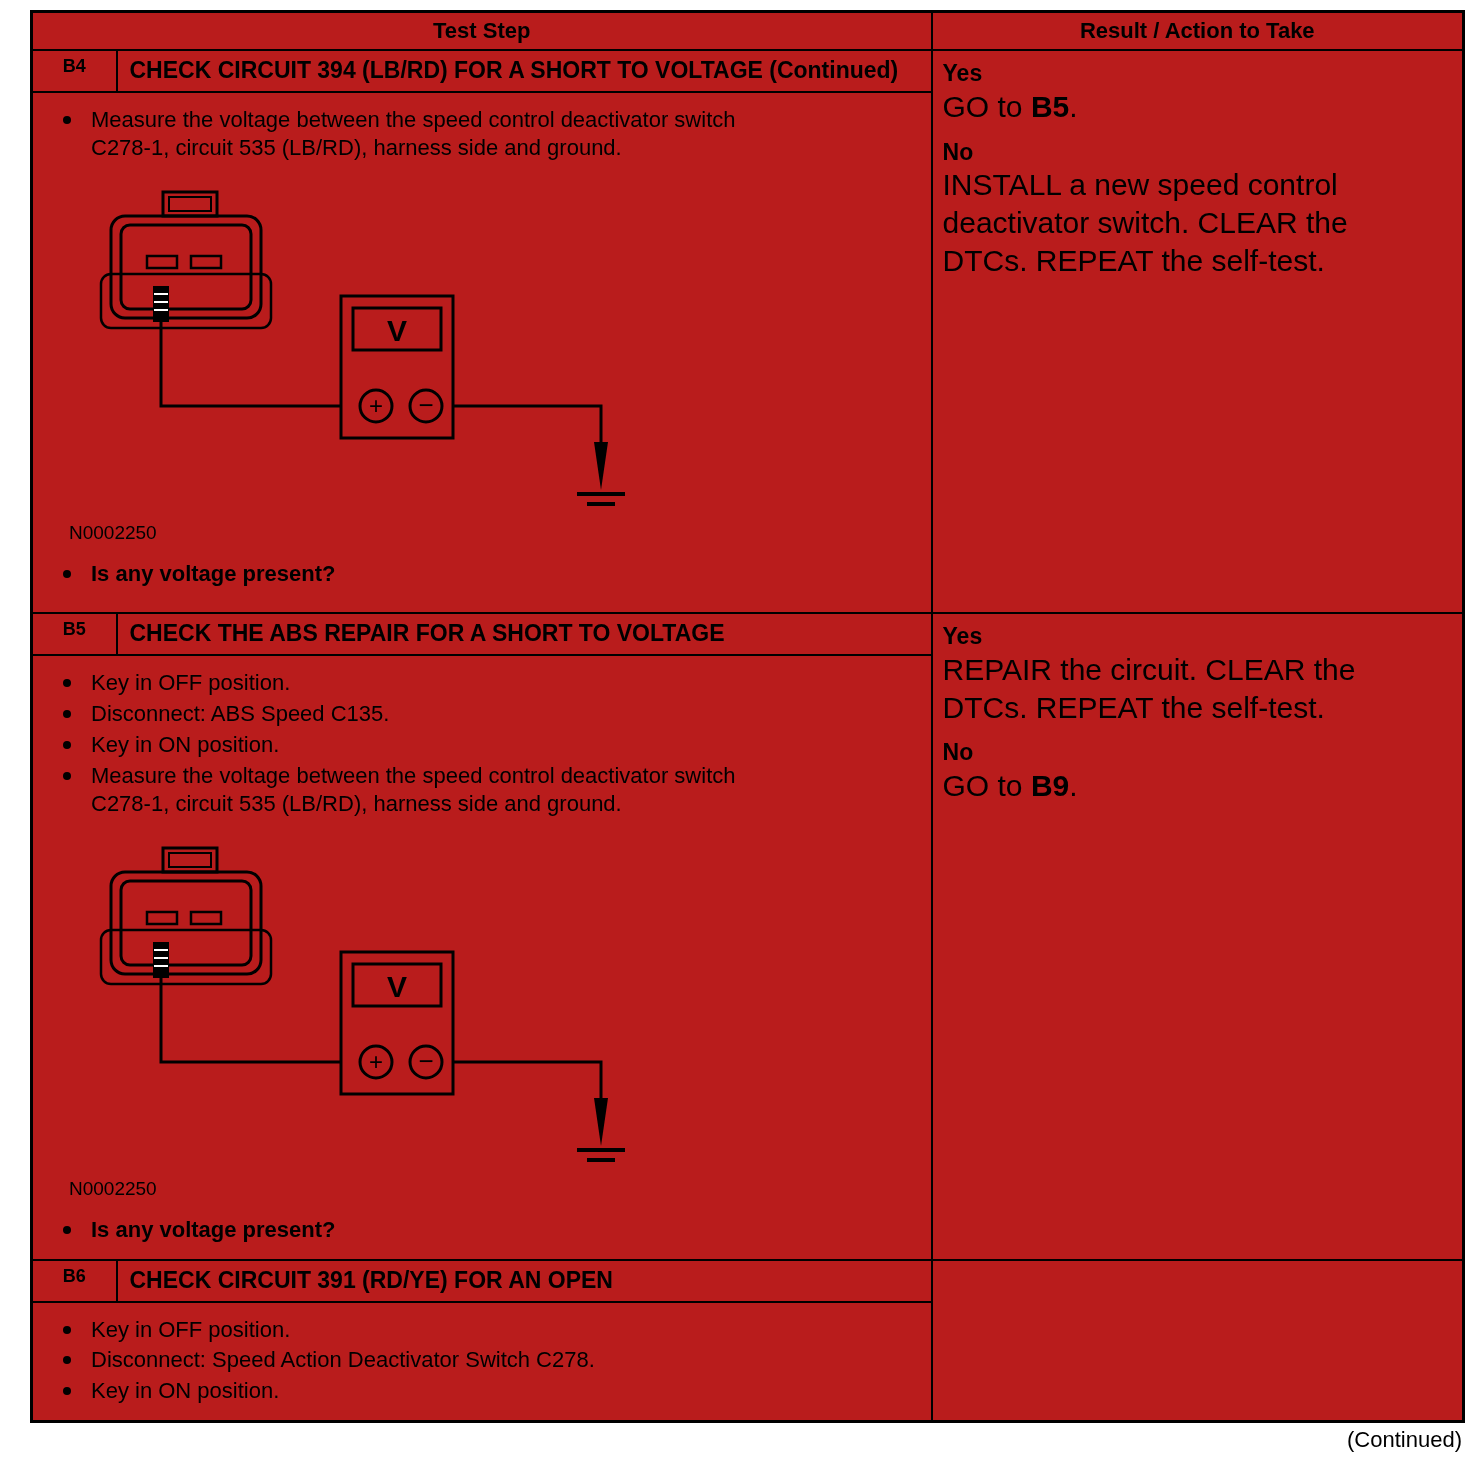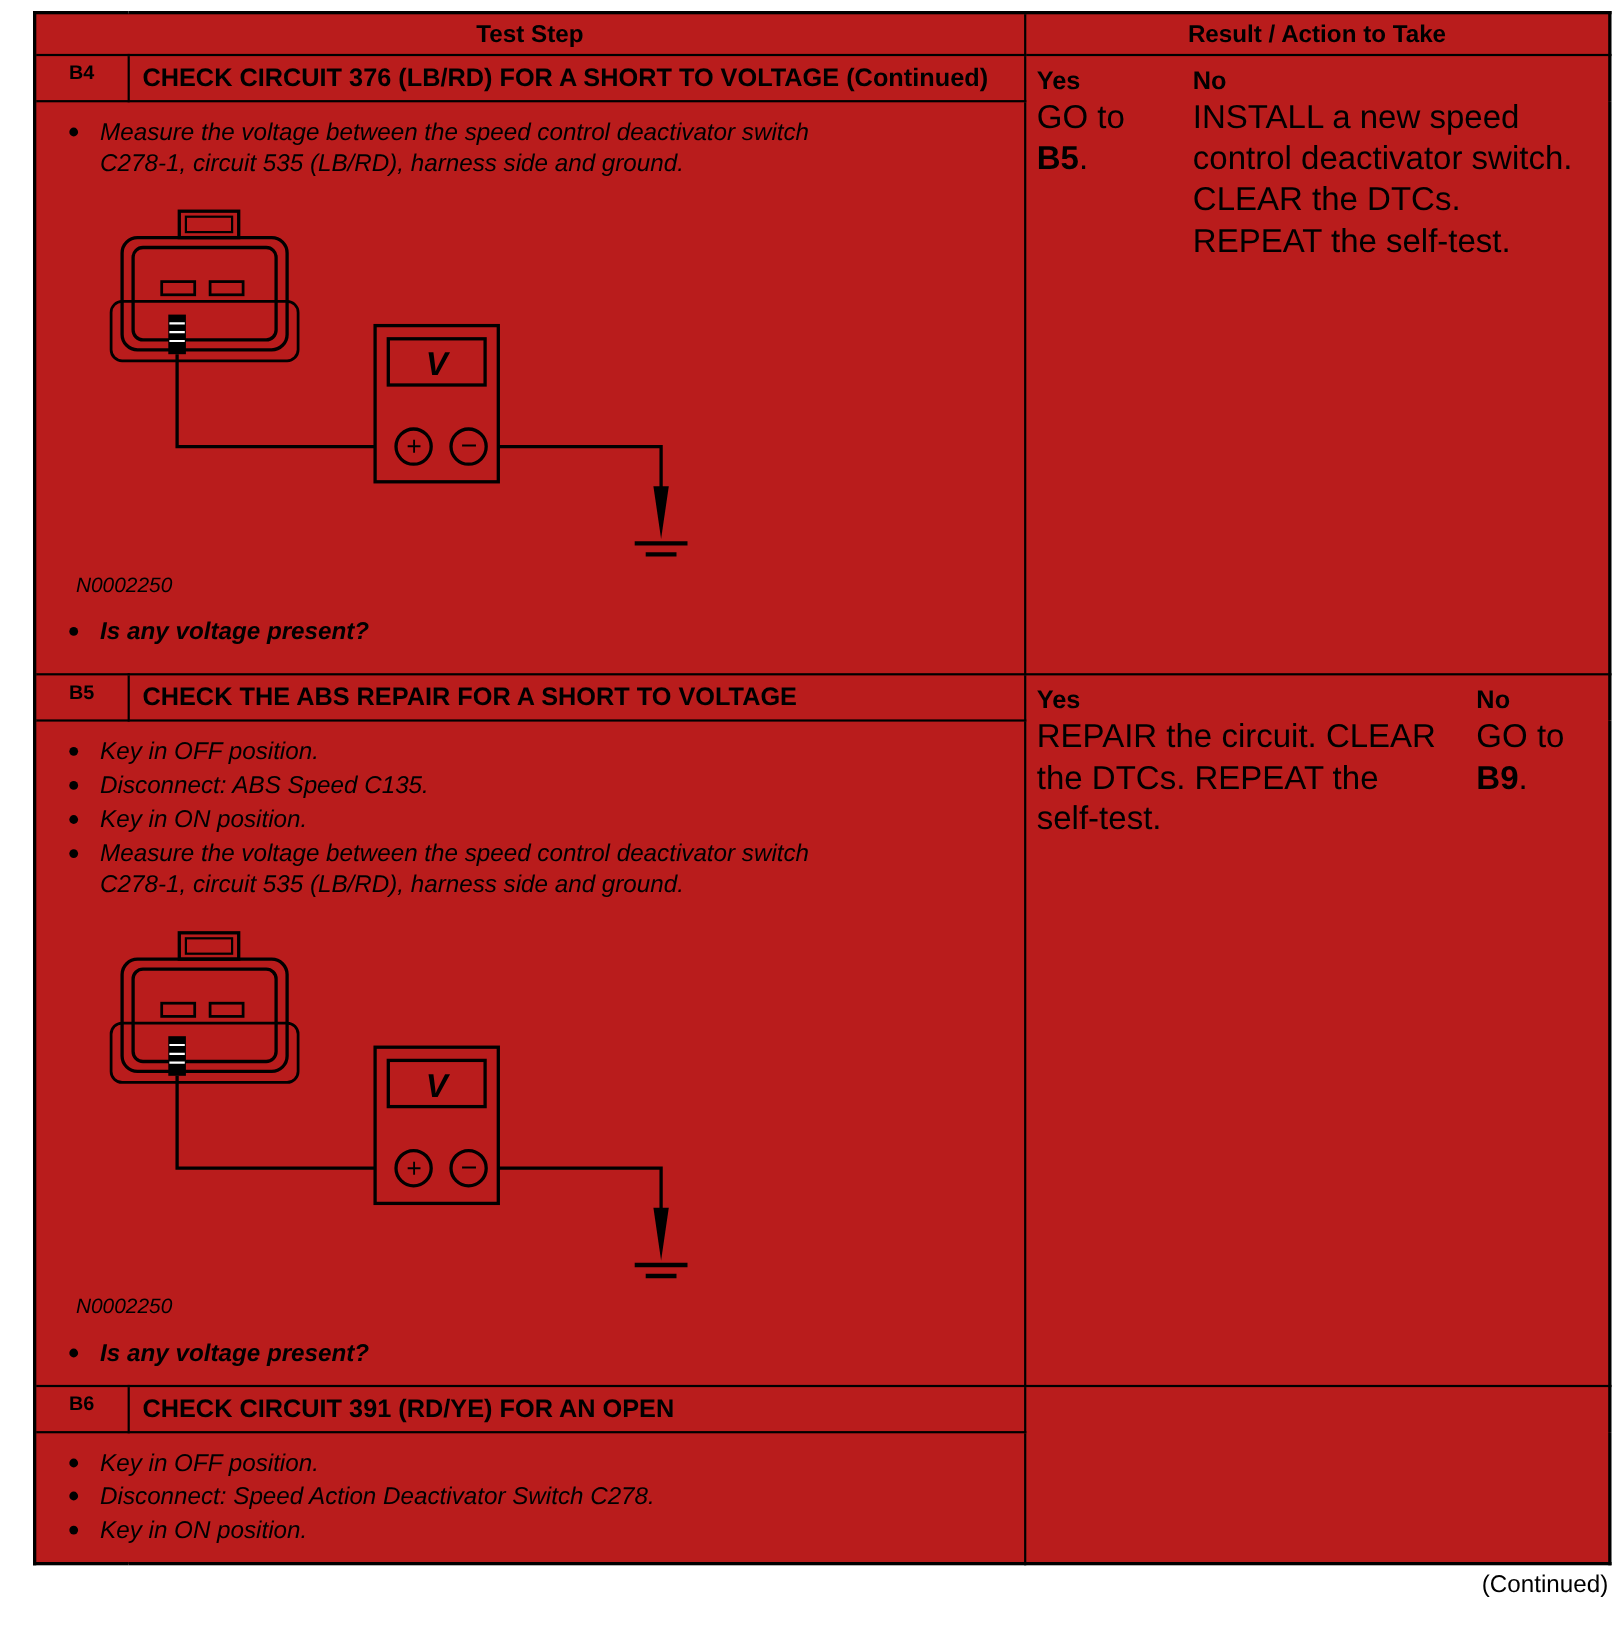--- a/index.html
+++ b/index.html
@@ -32,21 +32,21 @@
 
   td.step-id {
     text-align:center; font-weight:bold; font-size:18px;
     padding:5px 2px; vertical-align:top;
   }
   td.step-title {
     font-weight:bold; font-size:23px; line-height:1.26;
     padding:5px 10px 6px 12px;
   }
 
-  td.step-body { padding:10px 24px 12px 12px;font-style:italic; }
+  td.step-body { padding:10px 24px 12px 12px; }
   .body-inner.b4 { min-height:494px; }
   .body-inner.b5 { min-height:558px; }
   .body-inner.b6 { min-height:82px; }
 
   ul.bullets { list-style:none; }
   ul.bullets li {
     position:relative; padding-left:46px; font-size:22px;
     line-height:1.27; margin:3px 0; max-width:700px;
   }
   ul.bullets li .li-text { display:inline-block; max-width:652px; vertical-align:top; }
@@ -57,21 +57,21 @@
   ul.bullets.question { margin-top:16px; }
   ul.bullets.question li { font-weight:bold; }
 
   .figure { margin:26px 0 0 24px; }
   .figure svg { display:block; }
   .caption { font-size:19px; margin-top:4px; }
 
   td.result-cell {
     vertical-align:bottom; font-size:22px; padding:8px 10px;
   }
-  .result-stack { display:flex; flex-direction:row; gap:32px; }
+  .result-stack { display:flex; flex-direction:column; gap:12px; }
   .rc-b4 .result-stack { margin-bottom:28px; }
   .rc-b5 .result-stack { margin-bottom:6px; }
   .result-item .answer { font-weight:bold; font-size:23px; line-height:1.25; }
   .result-item .action { font-size:30px; line-height:1.26; max-width:452px; }
   .result-item .action .b { font-weight:bold; }
 
   .footer-continued {
     width:1432px; text-align:right; font-size:22px; margin-top:4px;
   }
 
@@ -92,21 +92,21 @@
     </colgroup>
 
     <tbody>
         <tr>
       <th class="col-head" colspan="2">Test Step</th>
       <th class="col-head">Result / Action to Take</th>
     </tr>
 
     <tr>
       <td class="step-id">B4</td>
-      <td class="step-title">CHECK CIRCUIT 376 (LB/RD) FOR A SHORT TO VOLTAGE (Continued)</td>
+      <td class="step-title">CHECK CIRCUIT 394 (LB/RD) FOR A SHORT TO VOLTAGE (Continued)</td>
       <td class="result-cell rc-b4" rowspan="2">
         <div class="result-stack">
           <div class="result-item">
             <div class="answer">Yes</div>
             <div class="action"><span>GO to </span><span class="b">B5</span><span>.</span></div>
           </div>
           <div class="result-item">
             <div class="answer">No</div>
             <div class="action"><span>INSTALL a new speed control deactivator switch. CLEAR the DTCs. REPEAT the self-test.</span></div>
           </div>

